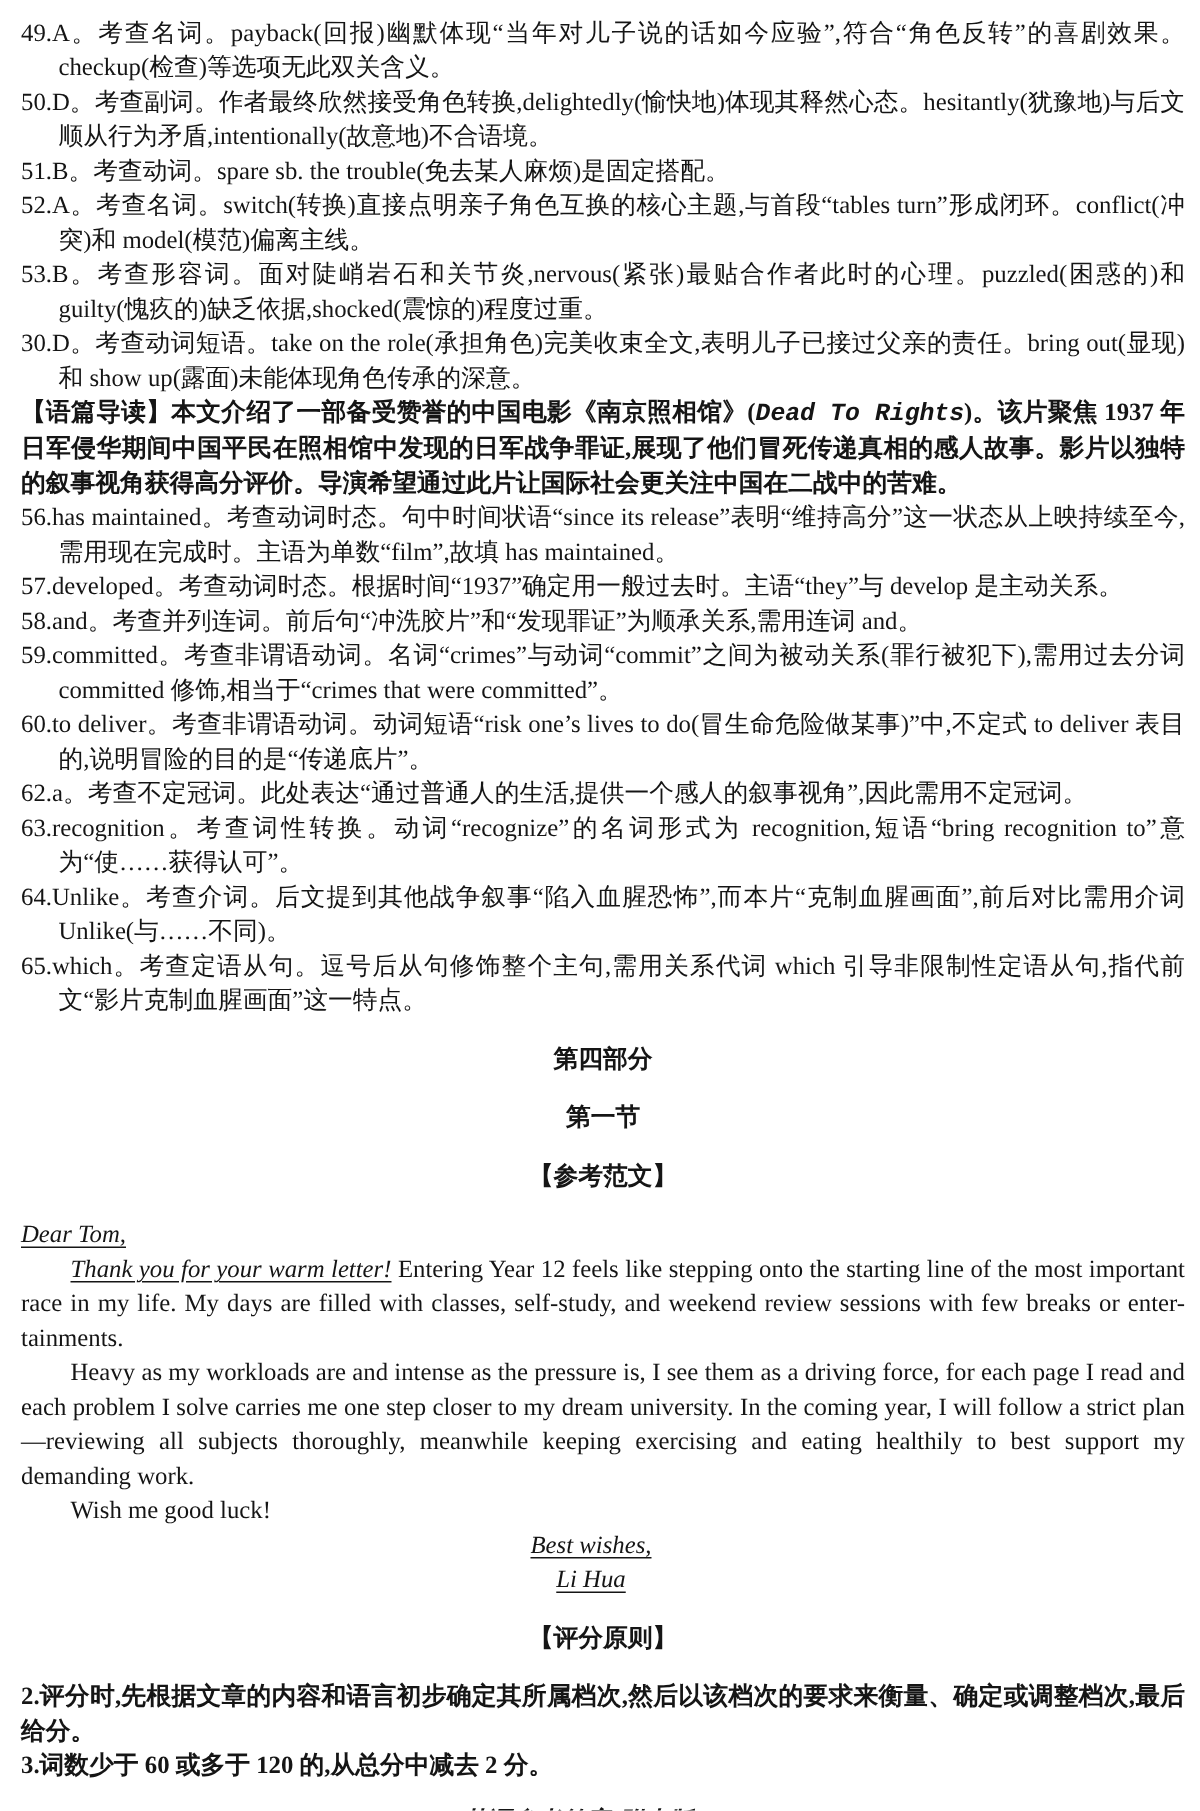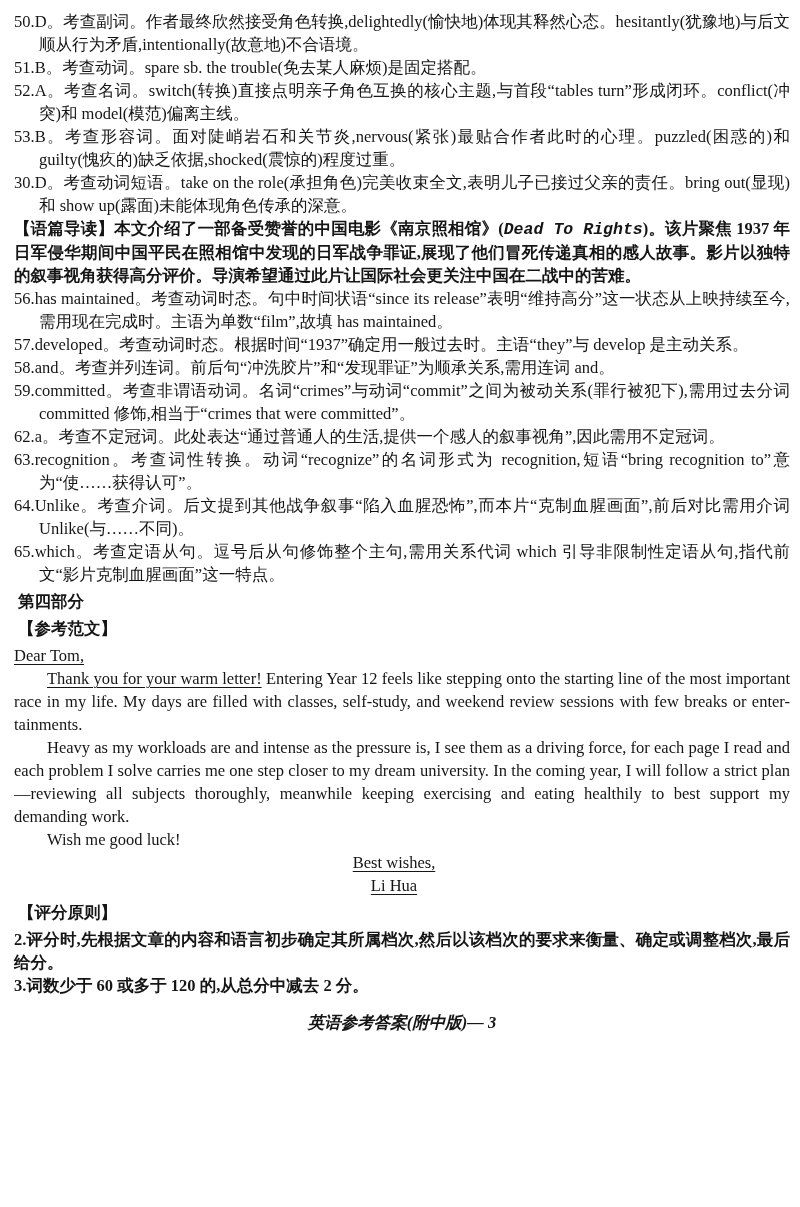--- a/index.html
+++ b/index.html
@@ -3,52 +3,55 @@
 <meta charset="utf-8">
 <style>
   html,body{margin:0;padding:0;}
   body{
     width:800px;height:1207px;overflow:hidden;background:#ffffff;color:#151515;
     font-family:"Liberation Serif","DejaVu Serif",serif;
   }
   .page{padding:10px 10px 0 14px;font-size:16.5px;line-height:23px;}
   .item{text-align:justify;padding-left:25px;text-indent:-25px;margin:0;}
   .guide{font-weight:700;text-align:justify;margin:0;}
-  .h{font-weight:700;margin:4px;}
+  .h{font-weight:700;margin:16px;text-align:center;}
   .letter-p{text-align:justify;text-indent:2em;margin:0;}
   .no-indent{text-indent:0;}
-  .u{text-decoration:underline;text-underline-offset:3px;}
+  .u{text-decoration:underline;text-underline-offset:3px;font-style:italic;}
   .right{text-align:center;padding-right:16px;margin:0;}
   .rule{font-weight:700;text-align:justify;margin:0;}
   .footer{text-align:center;font-weight:700;font-style:italic;margin-top:14px;}
   i{font-style:italic;font-family:Liberation Mono, monospace;}
 </style>
 </head>
 <body>
 
 <div class="page">
 
+  <p class="item">49.A。考查名词。payback(回报)幽默体现“当年对儿子说的话如今应验”,符合“角色反转”的喜剧效果。checkup(检查)等选项无此双关含义。</p>
   <p class="item">50.D。考查副词。作者最终欣然接受角色转换,delightedly(愉快地)体现其释然心态。hesitantly(犹豫地)与后文顺从行为矛盾,intentionally(故意地)不合语境。</p>
   <p class="item">51.B。考查动词。spare sb. the trouble(免去某人麻烦)是固定搭配。</p>
   <p class="item">52.A。考查名词。switch(转换)直接点明亲子角色互换的核心主题,与首段“tables turn”形成闭环。conflict(冲突)和 model(模范)偏离主线。</p>
   <p class="item">53.B。考查形容词。面对陡峭岩石和关节炎,nervous(紧张)最贴合作者此时的心理。puzzled(困惑的)和 guilty(愧疚的)缺乏依据,shocked(震惊的)程度过重。</p>
   <p class="item">30.D。考查动词短语。take on the role(承担角色)完美收束全文,表明儿子已接过父亲的责任。bring out(显现)和 show up(露面)未能体现角色传承的深意。</p>
 
   <p class="guide"><span>【语篇导读】</span><span>本文介绍了一部备受赞誉的中国电影《南京照相馆》(</span><i>Dead To Rights</i><span>)。该片聚焦 1937 年日军侵华期间中国平民在照相馆中发现的日军战争罪证,展现了他们冒死传递真相的感人故事。影片以独特的叙事视角获得高分评价。导演希望通过此片让国际社会更关注中国在二战中的苦难。</span></p>
 
   <p class="item">56.has maintained。考查动词时态。句中时间状语“since its release”表明“维持高分”这一状态从上映持续至今,需用现在完成时。主语为单数“film”,故填 has maintained。</p>
   <p class="item">57.developed。考查动词时态。根据时间“1937”确定用一般过去时。主语“they”与 develop 是主动关系。</p>
   <p class="item">58.and。考查并列连词。前后句“冲洗胶片”和“发现罪证”为顺承关系,需用连词 and。</p>
   <p class="item">59.committed。考查非谓语动词。名词“crimes”与动词“commit”之间为被动关系(罪行被犯下),需用过去分词 committed 修饰,相当于“crimes that were committed”。</p>
+  <p class="item">60.to deliver。考查非谓语动词。动词短语“risk one’s lives to do(冒生命危险做某事)”中,不定式 to deliver 表目的,说明冒险的目的是“传递底片”。</p>
   <p class="item">62.a。考查不定冠词。此处表达“通过普通人的生活,提供一个感人的叙事视角”,因此需用不定冠词。</p>
   <p class="item">63.recognition。考查词性转换。动词“recognize”的名词形式为 recognition,短语“bring recognition to”意为“使……获得认可”。</p>
   <p class="item">64.Unlike。考查介词。后文提到其他战争叙事“陷入血腥恐怖”,而本片“克制血腥画面”,前后对比需用介词 Unlike(与……不同)。</p>
   <p class="item">65.which。考查定语从句。逗号后从句修饰整个主句,需用关系代词 which 引导非限制性定语从句,指代前文“影片克制血腥画面”这一特点。</p>
 
   <p class="h">第四部分</p>
+  <p class="h">第一节</p>
   <p class="h">【参考范文】</p>
 
   <p class="letter-p no-indent"><span class="u">Dear Tom,</span></p>
   <p class="letter-p"><span class="u">Thank you for your warm letter!</span><span> Entering Year 12 feels like stepping onto the starting line of the most important race in my life. My days are filled with classes, self-study, and weekend review sessions with few breaks or enter-tainments.</span></p>
   <p class="letter-p">Heavy as my workloads are and intense as the pressure is, I see them as a driving force, for each page I read and each problem I solve carries me one step closer to my dream university. In the coming year, I will follow a strict plan—reviewing all subjects thoroughly, meanwhile keeping exercising and eating healthily to best support my demanding work.</p>
   <p class="letter-p">Wish me good luck!</p>
   <p class="right"><span class="u">Best wishes,</span></p>
   <p class="right"><span class="u">Li Hua</span></p>
 
   <p class="h">【评分原则】</p>

